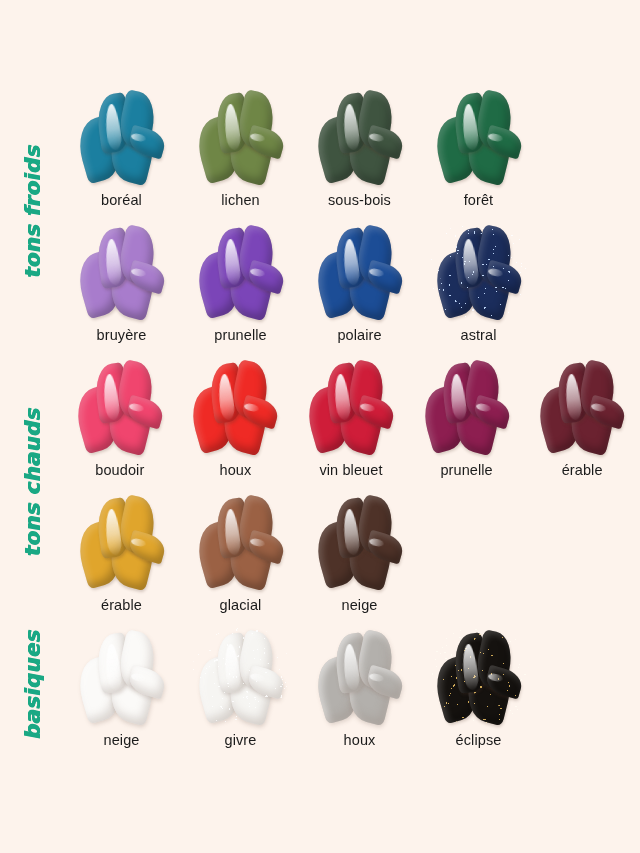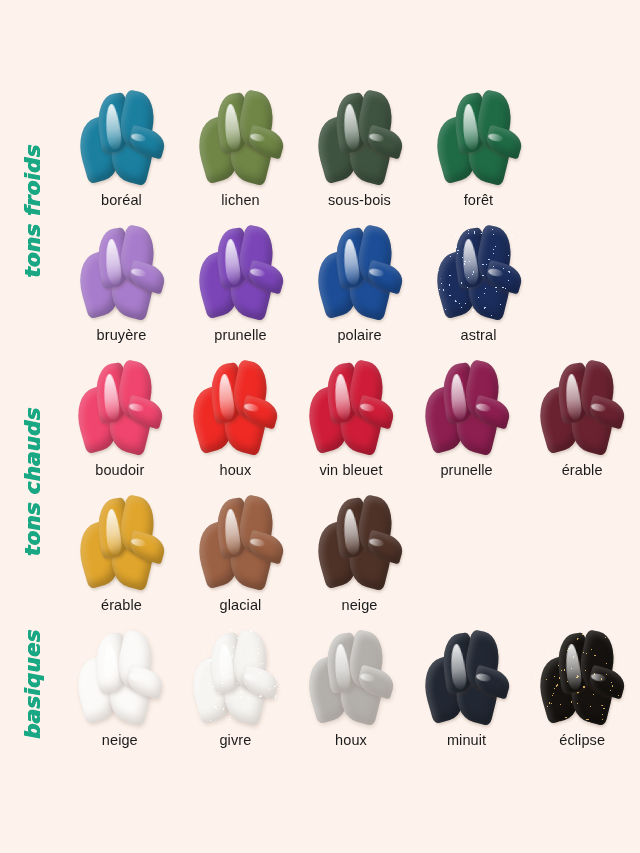--- a/index.html
+++ b/index.html
@@ -459,34 +459,20 @@
               <div class="petal p-ur"></div>
               <div class="petal p-sr"></div>
               <div class="gloss"></div>
               <div class="gloss2"></div>
             </div>
           </div>
           <div class="caption">houx</div>
         </div>
         <div class="cell">
           <div class="swatch-wrap">
-            <div class="swatch" style="--c: #222833;">
-              <div class="petal p-bl"></div>
-              <div class="petal p-br"></div>
-              <div class="petal p-cl"></div>
-              <div class="petal p-ur"></div>
-              <div class="petal p-sr"></div>
-              <div class="gloss"></div>
-              <div class="gloss2"></div>
-            </div>
-          </div>
-          <div class="caption">minuit</div>
-        </div>
-        <div class="cell">
-          <div class="swatch-wrap">
             <div class="swatch" style="--c: #15120f;">
               <div class="petal p-bl"></div>
               <div class="petal p-br"></div>
               <div class="petal p-cl"></div>
               <div class="petal p-ur"></div>
               <div class="petal p-sr"></div>
               <div class="gloss"></div>
               <div class="gloss2"></div>
               <div class="glitter" style="background-image: radial-gradient(0.65px at 25.9% 25.2%, rgba(212, 170, 80, 0.95) 0px, rgba(212, 170, 80, 0.95) 60%, rgba(0, 0, 0, 0) 61%), radial-gradient(0.69px at 34.3% 25%, rgba(212, 170, 80, 0.95) 0px, rgba(212, 170, 80, 0.95) 60%, rgba(0, 0, 0, 0) 61%), radial-gradient(1.04px at 15.5% 31.8%, rgba(212, 170, 80, 0.95) 0px, rgba(212, 170, 80, 0.95) 60%, rgba(0, 0, 0, 0) 61%), radial-gradient(1.36px at 1.5% 1.2%, rgba(212, 170, 80, 0.95) 0px, rgba(212, 170, 80, 0.95) 60%, rgba(0, 0, 0, 0) 61%), radial-gradient(0.53px at 89.9% 85%, rgba(212, 170, 80, 0.95) 0px, rgba(212, 170, 80, 0.95) 60%, rgba(0, 0, 0, 0) 61%), radial-gradient(1.23px at 1.3% 48.1%, rgba(212, 170, 80, 0.95) 0px, rgba(212, 170, 80, 0.95) 60%, rgba(0, 0, 0, 0) 61%), radial-gradient(0.59px at 16.5% 1.9%, rgba(212, 170, 80, 0.95) 0px, rgba(212, 170, 80, 0.95) 60%, rgba(0, 0, 0, 0) 61%), radial-gradient(1.39px at 97.9% 48.7%, rgba(212, 170, 80, 0.95) 0px, rgba(212, 170, 80, 0.95) 60%, rgba(0, 0, 0, 0) 61%), radial-gradient(0.93px at 13.9% 82.2%, rgba(212, 170, 80, 0.95) 0px, rgba(212, 170, 80, 0.95) 60%, rgba(0, 0, 0, 0) 61%), radial-gradient(1.15px at 62.9% 47.8%, rgba(212, 170, 80, 0.95) 0px, rgba(212, 170, 80, 0.95) 60%, rgba(0, 0, 0, 0) 61%), radial-gradient(1.16px at 4.3% 32.4%, rgba(212, 170, 80, 0.95) 0px, rgba(212, 170, 80, 0.95) 60%, rgba(0, 0, 0, 0) 61%), radial-gradient(0.51px at 99.3% 80.3%, rgba(212, 170, 80, 0.95) 0px, rgba(212, 170, 80, 0.95) 60%, rgba(0, 0, 0, 0) 61%), radial-gradient(0.62px at 84.5% 75.2%, rgba(212, 170, 80, 0.95) 0px, rgba(212, 170, 80, 0.95) 60%, rgba(0, 0, 0, 0) 61%), radial-gradient(1.05px at 53.7% 44%, rgba(212, 170, 80, 0.95) 0px, rgba(212, 170, 80, 0.95) 60%, rgba(0, 0, 0, 0) 61%), radial-gradient(1.12px at 26.5% 52%, rgba(212, 170, 80, 0.95) 0px, rgba(212, 170, 80, 0.95) 60%, rgba(0, 0, 0, 0) 61%), radial-gradient(1.15px at 81.9% 60.6%, rgba(212, 170, 80, 0.95) 0px, rgba(212, 170, 80, 0.95) 60%, rgba(0, 0, 0, 0) 61%), radial-gradient(0.68px at 80.4% 56.7%, rgba(212, 170, 80, 0.95) 0px, rgba(212, 170, 80, 0.95) 60%, rgba(0, 0, 0, 0) 61%), radial-gradient(0.89px at 87.9% 70.8%, rgba(212, 170, 80, 0.95) 0px, rgba(212, 170, 80, 0.95) 60%, rgba(0, 0, 0, 0) 61%), radial-gradient(0.76px at 54.1% 23.1%, rgba(212, 170, 80, 0.95) 0px, rgba(212, 170, 80, 0.95) 60%, rgba(0, 0, 0, 0) 61%), radial-gradient(1.15px at 45.3% 78.7%, rgba(212, 170, 80, 0.95) 0px, rgba(212, 170, 80, 0.95) 60%, rgba(0, 0, 0, 0) 61%), radial-gradient(0.64px at 71.2% 95.5%, rgba(212, 170, 80, 0.95) 0px, rgba(212, 170, 80, 0.95) 60%, rgba(0, 0, 0, 0) 61%), radial-gradient(1.22px at 84.6% 92.4%, rgba(212, 170, 80, 0.95) 0px, rgba(212, 170, 80, 0.95) 60%, rgba(0, 0, 0, 0) 61%), radial-gradient(0.75px at 13.2% 53.9%, rgba(212, 170, 80, 0.95) 0px, rgba(212, 170, 80, 0.95) 60%, rgba(0, 0, 0, 0) 61%), radial-gradient(0.9px at 38.8% 42.6%, rgba(212, 170, 80, 0.95) 0px, rgba(212, 170, 80, 0.95) 60%, rgba(0, 0, 0, 0) 61%), radial-gradient(0.97px at 1.3% 95.1%, rgba(212, 170, 80, 0.95) 0px, rgba(212, 170, 80, 0.95) 60%, rgba(0, 0, 0, 0) 61%), radial-gradient(0.84px at 34.9% 23.2%, rgba(212, 170, 80, 0.95) 0px, rgba(212, 170, 80, 0.95) 60%, rgba(0, 0, 0, 0) 61%), radial-gradient(0.5px at 20.1% 68.1%, rgba(212, 170, 80, 0.95) 0px, rgba(212, 170, 80, 0.95) 60%, rgba(0, 0, 0, 0) 61%), radial-gradient(1.05px at 54.8% 26.2%, rgba(212, 170, 80, 0.95) 0px, rgba(212, 170, 80, 0.95) 60%, rgba(0, 0, 0, 0) 61%), radial-gradient(0.53px at 69.7% 44.4%, rgba(212, 170, 80, 0.95) 0px, rgba(212, 170, 80, 0.95) 60%, rgba(0, 0, 0, 0) 61%), radial-gradient(1.14px at 9.6% 86.6%, rgba(212, 170, 80, 0.95) 0px, rgba(212, 170, 80, 0.95) 60%, rgba(0, 0, 0, 0) 61%), radial-gradient(1.31px at 88.8% 81.7%, rgba(212, 170, 80, 0.95) 0px, rgba(212, 170, 80, 0.95) 60%, rgba(0, 0, 0, 0) 61%), radial-gradient(0.93px at 10.2% 26.6%, rgba(212, 170, 80, 0.95) 0px, rgba(212, 170, 80, 0.95) 60%, rgba(0, 0, 0, 0) 61%), radial-gradient(1.35px at 46.7% 1.8%, rgba(212, 170, 80, 0.95) 0px, rgba(212, 170, 80, 0.95) 60%, rgba(0, 0, 0, 0) 61%), radial-gradient(0.7px at 79.7% 64.7%, rgba(212, 170, 80, 0.95) 0px, rgba(212, 170, 80, 0.95) 60%, rgba(0, 0, 0, 0) 61%), radial-gradient(0.56px at 96.6% 48.7%, rgba(212, 170, 80, 0.95) 0px, rgba(212, 170, 80, 0.95) 60%, rgba(0, 0, 0, 0) 61%), radial-gradient(1.26px at 23.7% 60.4%, rgba(212, 170, 80, 0.95) 0px, rgba(212, 170, 80, 0.95) 60%, rgba(0, 0, 0, 0) 61%), radial-gradient(1.26px at 59.9% 22.2%, rgba(212, 170, 80, 0.95) 0px, rgba(212, 170, 80, 0.95) 60%, rgba(0, 0, 0, 0) 61%), radial-gradient(0.94px at 23.5% 6%, rgba(212, 170, 80, 0.95) 0px, rgba(212, 170, 80, 0.95) 60%, rgba(0, 0, 0, 0) 61%), radial-gradient(0.62px at 25.8% 70.7%, rgba(212, 170, 80, 0.95) 0px, rgba(212, 170, 80, 0.95) 60%, rgba(0, 0, 0, 0) 61%), radial-gradient(0.51px at 5.3% 68.9%, rgba(212, 170, 80, 0.95) 0px, rgba(212, 170, 80, 0.95) 60%, rgba(0, 0, 0, 0) 61%), radial-gradient(1.2px at 44% 51.8%, rgba(212, 170, 80, 0.95) 0px, rgba(212, 170, 80, 0.95) 60%, rgba(0, 0, 0, 0) 61%), radial-gradient(0.95px at 92.5% 38%, rgba(212, 170, 80, 0.95) 0px, rgba(212, 170, 80, 0.95) 60%, rgba(0, 0, 0, 0) 61%), radial-gradient(1.28px at 56.2% 95.1%, rgba(212, 170, 80, 0.95) 0px, rgba(212, 170, 80, 0.95) 60%, rgba(0, 0, 0, 0) 61%), radial-gradient(1.22px at 75.4% 36.9%, rgba(212, 170, 80, 0.95) 0px, rgba(212, 170, 80, 0.95) 60%, rgba(0, 0, 0, 0) 61%), radial-gradient(1.26px at 45.8% 67.6%, rgba(212, 170, 80, 0.95) 0px, rgba(212, 170, 80, 0.95) 60%, rgba(0, 0, 0, 0) 61%), radial-gradient(1.02px at 52% 60.9%, rgba(212, 170, 80, 0.95) 0px, rgba(212, 170, 80, 0.95) 60%, rgba(0, 0, 0, 0) 61%), radial-gradient(1.24px at 41.3% 30.1%, rgba(212, 170, 80, 0.95) 0px, rgba(212, 170, 80, 0.95) 60%, rgba(0, 0, 0, 0) 61%), radial-gradient(1.3px at 16.1% 78%, rgba(212, 170, 80, 0.95) 0px, rgba(212, 170, 80, 0.95) 60%, rgba(0, 0, 0, 0) 61%), radial-gradient(0.68px at 57.4% 98.5%, rgba(212, 170, 80, 0.95) 0px, rgba(212, 170, 80, 0.95) 60%, rgba(0, 0, 0, 0) 61%), radial-gradient(1.33px at 97.3% 89.7%, rgba(212, 170, 80, 0.95) 0px, rgba(212, 170, 80, 0.95) 60%, rgba(0, 0, 0, 0) 61%), radial-gradient(0.51px at 71.1% 90.2%, rgba(212, 170, 80, 0.95) 0px, rgba(212, 170, 80, 0.95) 60%, rgba(0, 0, 0, 0) 61%), radial-gradient(0.92px at 43.8% 2%, rgba(212, 170, 80, 0.95) 0px, rgba(212, 170, 80, 0.95) 60%, rgba(0, 0, 0, 0) 61%), radial-gradient(0.53px at 12.7% 34%, rgba(212, 170, 80, 0.95) 0px, rgba(212, 170, 80, 0.95) 60%, rgba(0, 0, 0, 0) 61%), radial-gradient(1.3px at 21.1% 28.1%, rgba(212, 170, 80, 0.95) 0px, rgba(212, 170, 80, 0.95) 60%, rgba(0, 0, 0, 0) 61%), radial-gradient(1.06px at 5.5% 82%, rgba(212, 170, 80, 0.95) 0px, rgba(212, 170, 80, 0.95) 60%, rgba(0, 0, 0, 0) 61%), radial-gradient(0.53px at 21.2% 50.3%, rgba(212, 170, 80, 0.95) 0px, rgba(212, 170, 80, 0.95) 60%, rgba(0, 0, 0, 0) 61%), radial-gradient(0.81px at 22.7% 1%, rgba(212, 170, 80, 0.95) 0px, rgba(212, 170, 80, 0.95) 60%, rgba(0, 0, 0, 0) 61%), radial-gradient(1.15px at 6.2% 24.3%, rgba(212, 170, 80, 0.95) 0px, rgba(212, 170, 80, 0.95) 60%, rgba(0, 0, 0, 0) 61%), radial-gradient(1.02px at 28.9% 15.5%, rgba(212, 170, 80, 0.95) 0px, rgba(212, 170, 80, 0.95) 60%, rgba(0, 0, 0, 0) 61%), radial-gradient(0.72px at 92.8% 78%, rgba(212, 170, 80, 0.95) 0px, rgba(212, 170, 80, 0.95) 60%, rgba(0, 0, 0, 0) 61%), radial-gradient(0.75px at 19.3% 70.7%, rgba(212, 170, 80, 0.95) 0px, rgba(212, 170, 80, 0.95) 60%, rgba(0, 0, 0, 0) 61%), radial-gradient(1.18px at 45.8% 50.8%, rgba(212, 170, 80, 0.95) 0px, rgba(212, 170, 80, 0.95) 60%, rgba(0, 0, 0, 0) 61%), radial-gradient(0.59px at 53.9% 33.3%, rgba(212, 170, 80, 0.95) 0px, rgba(212, 170, 80, 0.95) 60%, rgba(0, 0, 0, 0) 61%), radial-gradient(1.02px at 72.9% 83.6%, rgba(212, 170, 80, 0.95) 0px, rgba(212, 170, 80, 0.95) 60%, rgba(0, 0, 0, 0) 61%), radial-gradient(0.75px at 28.4% 44.3%, rgba(212, 170, 80, 0.95) 0px, rgba(212, 170, 80, 0.95) 60%, rgba(0, 0, 0, 0) 61%), radial-gradient(0.96px at 85.1% 89%, rgba(212, 170, 80, 0.95) 0px, rgba(212, 170, 80, 0.95) 60%, rgba(0, 0, 0, 0) 61%), radial-gradient(0.94px at 2.2% 18%, rgba(212, 170, 80, 0.95) 0px, rgba(212, 170, 80, 0.95) 60%, rgba(0, 0, 0, 0) 61%), radial-gradient(1.23px at 75.7% 48.2%, rgba(212, 170, 80, 0.95) 0px, rgba(212, 170, 80, 0.95) 60%, rgba(0, 0, 0, 0) 61%), radial-gradient(0.5px at 14.5% 97%, rgba(212, 170, 80, 0.95) 0px, rgba(212, 170, 80, 0.95) 60%, rgba(0, 0, 0, 0) 61%), radial-gradient(1.38px at 36.3% 21.4%, rgba(212, 170, 80, 0.95) 0px, rgba(212, 170, 80, 0.95) 60%, rgba(0, 0, 0, 0) 61%), radial-gradient(1.34px at 44.6% 51.4%, rgba(212, 170, 80, 0.95) 0px, rgba(212, 170, 80, 0.95) 60%, rgba(0, 0, 0, 0) 61%), radial-gradient(1.08px at 26.4% 97.2%, rgba(212, 170, 80, 0.95) 0px, rgba(212, 170, 80, 0.95) 60%, rgba(0, 0, 0, 0) 61%), radial-gradient(1.18px at 58.8% 81.6%, rgba(212, 170, 80, 0.95) 0px, rgba(212, 170, 80, 0.95) 60%, rgba(0, 0, 0, 0) 61%), radial-gradient(1.33px at 45.6% 11.3%, rgba(212, 170, 80, 0.95) 0px, rgba(212, 170, 80, 0.95) 60%, rgba(0, 0, 0, 0) 61%), radial-gradient(0.56px at 18.5% 19.9%, rgba(212, 170, 80, 0.95) 0px, rgba(212, 170, 80, 0.95) 60%, rgba(0, 0, 0, 0) 61%), radial-gradient(1.1px at 5.4% 39.9%, rgba(212, 170, 80, 0.95) 0px, rgba(212, 170, 80, 0.95) 60%, rgba(0, 0, 0, 0) 61%), radial-gradient(0.96px at 44.5% 96.6%, rgba(212, 170, 80, 0.95) 0px, rgba(212, 170, 80, 0.95) 60%, rgba(0, 0, 0, 0) 61%), radial-gradient(1.17px at 74.2% 10.2%, rgba(212, 170, 80, 0.95) 0px, rgba(212, 170, 80, 0.95) 60%, rgba(0, 0, 0, 0) 61%), radial-gradient(1.23px at 82.6% 14.2%, rgba(212, 170, 80, 0.95) 0px, rgba(212, 170, 80, 0.95) 60%, rgba(0, 0, 0, 0) 61%), radial-gradient(0.5px at 21.3% 63%, rgba(212, 170, 80, 0.95) 0px, rgba(212, 170, 80, 0.95) 60%, rgba(0, 0, 0, 0) 61%), radial-gradient(1.31px at 31.7% 43.6%, rgba(212, 170, 80, 0.95) 0px, rgba(212, 170, 80, 0.95) 60%, rgba(0, 0, 0, 0) 61%), radial-gradient(0.91px at 16.4% 11.1%, rgba(212, 170, 80, 0.95) 0px, rgba(212, 170, 80, 0.95) 60%, rgba(0, 0, 0, 0) 61%), radial-gradient(1.27px at 25.3% 39.3%, rgba(212, 170, 80, 0.95) 0px, rgba(212, 170, 80, 0.95) 60%, rgba(0, 0, 0, 0) 61%), radial-gradient(0.9px at 42.5% 79.2%, rgba(212, 170, 80, 0.95) 0px, rgba(212, 170, 80, 0.95) 60%, rgba(0, 0, 0, 0) 61%), radial-gradient(1.02px at 94.1% 54.2%, rgba(212, 170, 80, 0.95) 0px, rgba(212, 170, 80, 0.95) 60%, rgba(0, 0, 0, 0) 61%), radial-gradient(0.78px at 82.6% 86%, rgba(212, 170, 80, 0.95) 0px, rgba(212, 170, 80, 0.95) 60%, rgba(0, 0, 0, 0) 61%), radial-gradient(1.25px at 38.8% 77.2%, rgba(212, 170, 80, 0.95) 0px, rgba(212, 170, 80, 0.95) 60%, rgba(0, 0, 0, 0) 61%), radial-gradient(0.68px at 0.9% 53%, rgba(212, 170, 80, 0.95) 0px, rgba(212, 170, 80, 0.95) 60%, rgba(0, 0, 0, 0) 61%), radial-gradient(0.71px at 54.9% 95.4%, rgba(212, 170, 80, 0.95) 0px, rgba(212, 170, 80, 0.95) 60%, rgba(0, 0, 0, 0) 61%), radial-gradient(0.91px at 17.8% 78.4%, rgba(212, 170, 80, 0.95) 0px, rgba(212, 170, 80, 0.95) 60%, rgba(0, 0, 0, 0) 61%), radial-gradient(0.86px at 91.5% 41%, rgba(212, 170, 80, 0.95) 0px, rgba(212, 170, 80, 0.95) 60%, rgba(0, 0, 0, 0) 61%), radial-gradient(1.15px at 24.9% 59.4%, rgba(212, 170, 80, 0.95) 0px, rgba(212, 170, 80, 0.95) 60%, rgba(0, 0, 0, 0) 61%), radial-gradient(1.03px at 70.9% 81%, rgba(212, 170, 80, 0.95) 0px, rgba(212, 170, 80, 0.95) 60%, rgba(0, 0, 0, 0) 61%), radial-gradient(1.3px at 14.7% 25.3%, rgba(212, 170, 80, 0.95) 0px, rgba(212, 170, 80, 0.95) 60%, rgba(0, 0, 0, 0) 61%), radial-gradient(0.51px at 5.9% 88.4%, rgba(212, 170, 80, 0.95) 0px, rgba(212, 170, 80, 0.95) 60%, rgba(0, 0, 0, 0) 61%), radial-gradient(0.69px at 34.9% 55.8%, rgba(212, 170, 80, 0.95) 0px, rgba(212, 170, 80, 0.95) 60%, rgba(0, 0, 0, 0) 61%), radial-gradient(0.97px at 2.2% 66.6%, rgba(212, 170, 80, 0.95) 0px, rgba(212, 170, 80, 0.95) 60%, rgba(0, 0, 0, 0) 61%), radial-gradient(0.99px at 11.5% 20.7%, rgba(212, 170, 80, 0.95) 0px, rgba(212, 170, 80, 0.95) 60%, rgba(0, 0, 0, 0) 61%), radial-gradient(0.61px at 85.4% 8.8%, rgba(212, 170, 80, 0.95) 0px, rgba(212, 170, 80, 0.95) 60%, rgba(0, 0, 0, 0) 61%), radial-gradient(1.07px at 13.6% 94%, rgba(212, 170, 80, 0.95) 0px, rgba(212, 170, 80, 0.95) 60%, rgba(0, 0, 0, 0) 61%), radial-gradient(1.4px at 50.9% 7%, rgba(212, 170, 80, 0.95) 0px, rgba(212, 170, 80, 0.95) 60%, rgba(0, 0, 0, 0) 61%), radial-gradient(1.17px at 90% 9.8%, rgba(212, 170, 80, 0.95) 0px, rgba(212, 170, 80, 0.95) 60%, rgba(0, 0, 0, 0) 61%), radial-gradient(0.78px at 62.1% 68.8%, rgba(212, 170, 80, 0.95) 0px, rgba(212, 170, 80, 0.95) 60%, rgba(0, 0, 0, 0) 61%), radial-gradient(0.99px at 27.8% 79.5%, rgba(212, 170, 80, 0.95) 0px, rgba(212, 170, 80, 0.95) 60%, rgba(0, 0, 0, 0) 61%), radial-gradient(1.35px at 63.5% 28.6%, rgba(212, 170, 80, 0.95) 0px, rgba(212, 170, 80, 0.95) 60%, rgba(0, 0, 0, 0) 61%), radial-gradient(1.1px at 70.2% 53.2%, rgba(212, 170, 80, 0.95) 0px, rgba(212, 170, 80, 0.95) 60%, rgba(0, 0, 0, 0) 61%), radial-gradient(0.89px at 57.2% 14.6%, rgba(212, 170, 80, 0.95) 0px, rgba(212, 170, 80, 0.95) 60%, rgba(0, 0, 0, 0) 61%), radial-gradient(1.39px at 33.6% 93.3%, rgba(212, 170, 80, 0.95) 0px, rgba(212, 170, 80, 0.95) 60%, rgba(0, 0, 0, 0) 61%), radial-gradient(1.26px at 52.1% 61.8%, rgba(212, 170, 80, 0.95) 0px, rgba(212, 170, 80, 0.95) 60%, rgba(0, 0, 0, 0) 61%), radial-gradient(0.97px at 88% 11.8%, rgba(212, 170, 80, 0.95) 0px, rgba(212, 170, 80, 0.95) 60%, rgba(0, 0, 0, 0) 61%), radial-gradient(0.66px at 75.6% 62.4%, rgba(212, 170, 80, 0.95) 0px, rgba(212, 170, 80, 0.95) 60%, rgba(0, 0, 0, 0) 61%), radial-gradient(0.76px at 37.6% 69.8%, rgba(212, 170, 80, 0.95) 0px, rgba(212, 170, 80, 0.95) 60%, rgba(0, 0, 0, 0) 61%), radial-gradient(0.88px at 31.2% 49%, rgba(212, 170, 80, 0.95) 0px, rgba(212, 170, 80, 0.95) 60%, rgba(0, 0, 0, 0) 61%), radial-gradient(0.64px at 39.1% 3.2%, rgba(212, 170, 80, 0.95) 0px, rgba(212, 170, 80, 0.95) 60%, rgba(0, 0, 0, 0) 61%), radial-gradient(0.66px at 41% 95.8%, rgba(212, 170, 80, 0.95) 0px, rgba(212, 170, 80, 0.95) 60%, rgba(0, 0, 0, 0) 61%), radial-gradient(1.15px at 30.1% 9.6%, rgba(212, 170, 80, 0.95) 0px, rgba(212, 170, 80, 0.95) 60%, rgba(0, 0, 0, 0) 61%), radial-gradient(1.02px at 16.4% 17.9%, rgba(212, 170, 80, 0.95) 0px, rgba(212, 170, 80, 0.95) 60%, rgba(0, 0, 0, 0) 61%), radial-gradient(1.25px at 30.5% 2.5%, rgba(212, 170, 80, 0.95) 0px, rgba(212, 170, 80, 0.95) 60%, rgba(0, 0, 0, 0) 61%), radial-gradient(0.81px at 45.6% 49.8%, rgba(212, 170, 80, 0.95) 0px, rgba(212, 170, 80, 0.95) 60%, rgba(0, 0, 0, 0) 61%), radial-gradient(0.67px at 51.9% 25.7%, rgba(212, 170, 80, 0.95) 0px, rgba(212, 170, 80, 0.95) 60%, rgba(0, 0, 0, 0) 61%); opacity: 1;"></div>
             </div>

